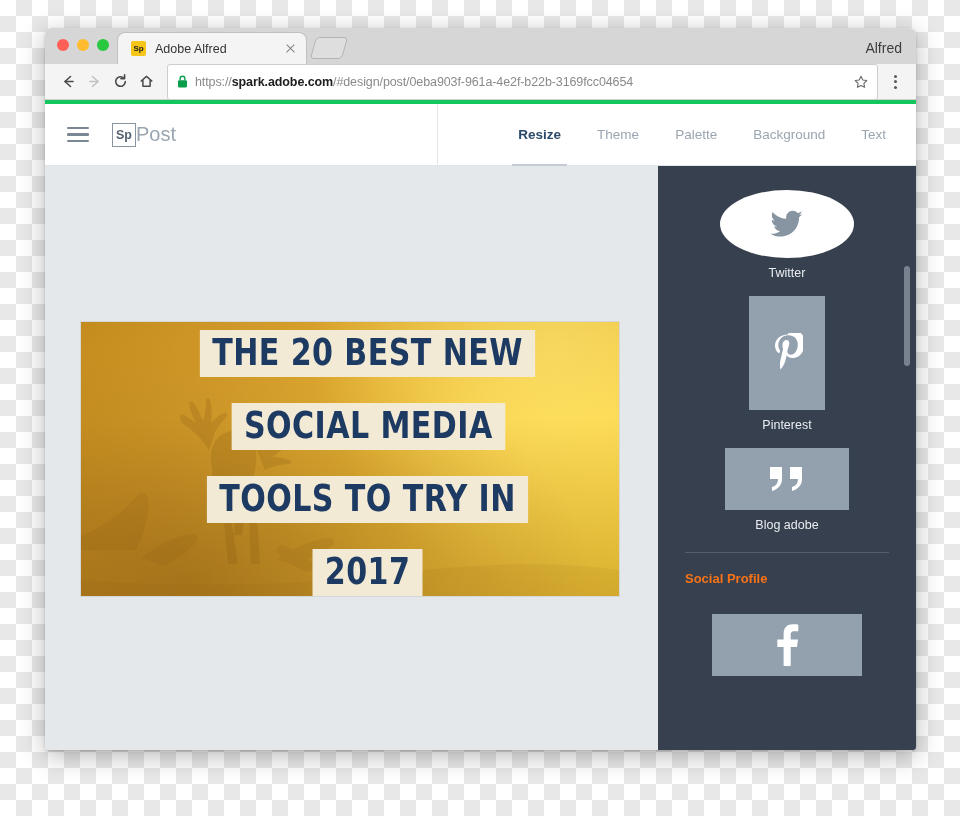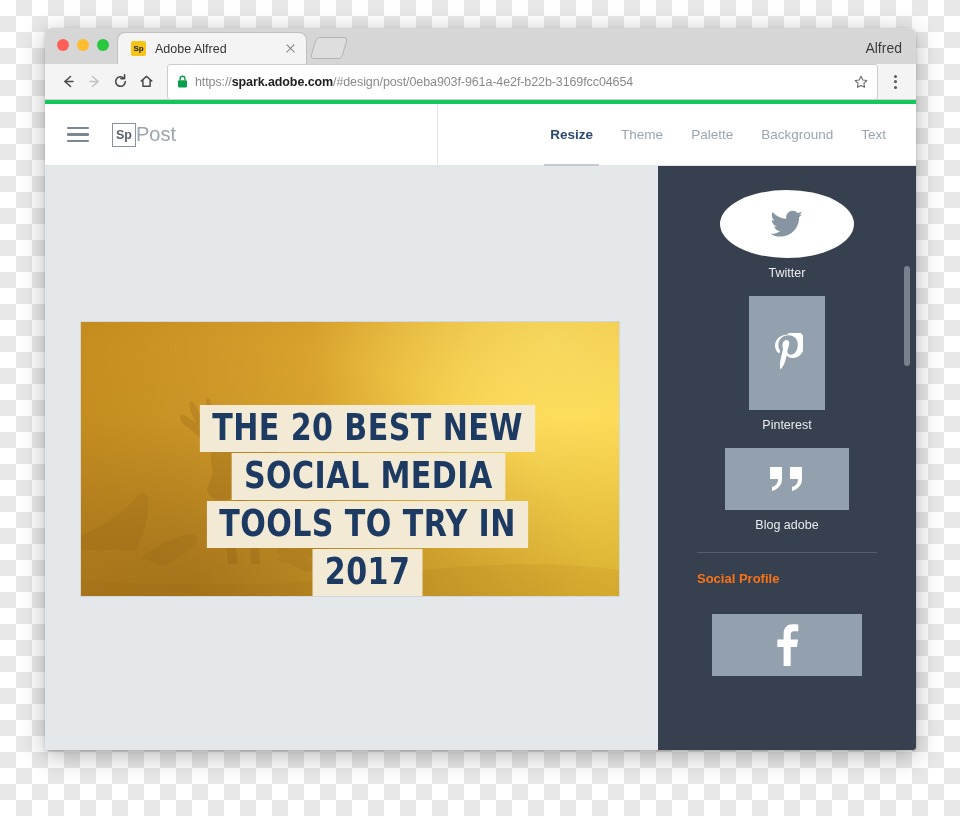--- a/index.html
+++ b/index.html
@@ -213,21 +213,21 @@
     border-right: 1px solid #e3e6e8;
     flex: 0 0 auto;
   }
   .share-label { font-size: 13.5px; color: #99a3ad; }
 
   .tabs-group {
     flex: 1 1 auto;
     display: flex;
     align-items: center;
     justify-content: flex-end;
-    gap: 28px;
+    gap: 36px;
     padding-right: 30px;
   }
   .apptab {
     font-size: 13.5px;
     color: #9aa5b0;
     position: relative;
     height: 100%;
     display: flex;
     align-items: center;
   }
@@ -274,23 +274,23 @@
       linear-gradient(to bottom, rgba(150,95,15,0.10) 0%, rgba(150,95,15,0) 35%, rgba(130,82,12,0.28) 100%);
   }
   .art-silhouette { position: absolute; inset: 0; opacity: .30; }
 
   .art-text {
     position: absolute;
     inset: 0;
     display: flex;
     flex-direction: column;
     align-items: center;
-    justify-content: flex-end;
+    justify-content: space-between;
     gap: 1px;
-    padding-top: 2px;
+    padding-top: 8px;
     margin-left: 36px;
   }
   .art-line {
     background: #f2ead4;
     color: #1d3a63;
     font-family: "Liberation Sans Narrow", "DejaVu Sans Condensed", "Liberation Sans", sans-serif;
     font-weight: 700;
     font-size: 38px;
     line-height: 1.13;
     letter-spacing: 0.5px;
@@ -302,21 +302,21 @@
 
   
   .side-panel {
     width: 258px;
     background: #37404e;
     flex: 0 0 auto;
     position: relative;
     overflow: hidden;
     padding-top: 24px;
   }
-  .panel-inner { padding: 0 39px; }
+  .panel-inner { padding: 0 27px; }
 
   .format-item { margin-bottom: 16px; }
   .format-card {
     background: #93a1ae;
     display: flex;
     align-items: center;
     justify-content: center;
     margin: 0 auto;
   }
   .format-card.light { background: #ffffff; }

